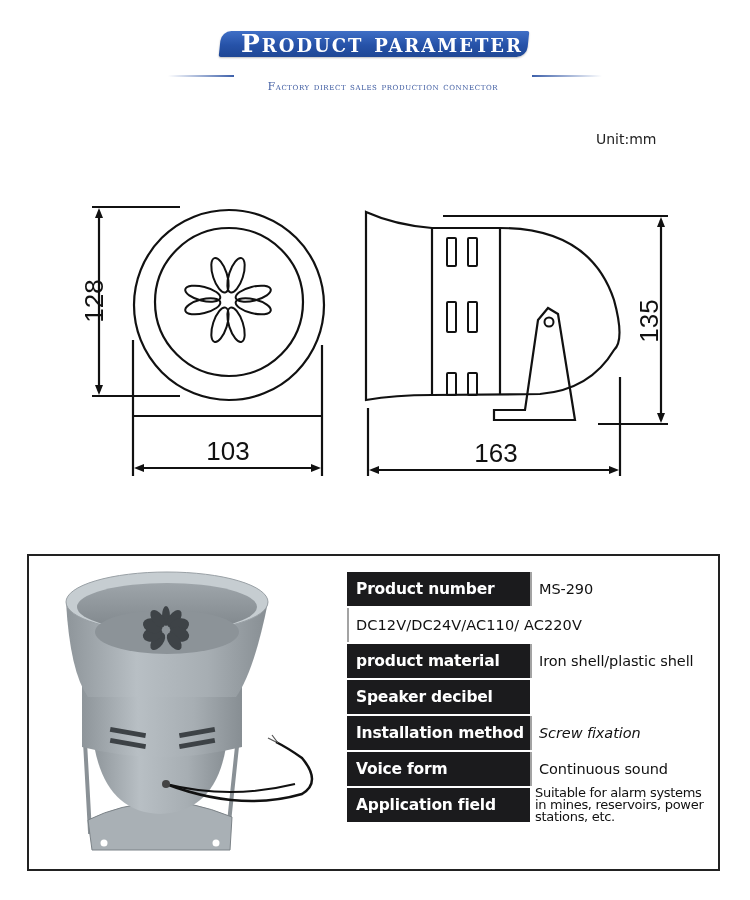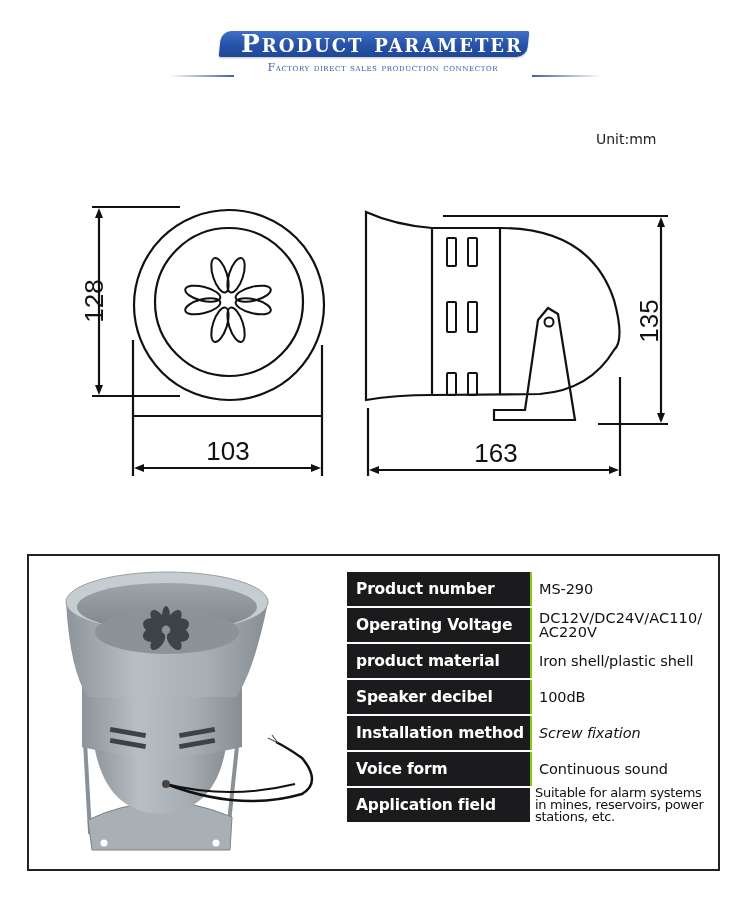--- a/index.html
+++ b/index.html
@@ -6,34 +6,34 @@
   body { width:750px; height:900px; position:relative; overflow:hidden; font-family:"DejaVu Sans", sans-serif; color:#111; }
   .banner { position:absolute; left:220px; top:31px; width:308px; height:26px;
     background:linear-gradient(180deg,#3f6fc6 0%,#2652a8 55%,#1f4795 100%);
     border-radius:10px 2px 10px 2px; transform:skewX(-6deg);
     box-shadow:0 1px 2px rgba(0,0,0,0.25); }
   .banner-text { position:absolute; left:220px; top:31px; width:308px; height:26px; line-height:26px;
     text-align:center; color:#fff; font-family:"DejaVu Serif", serif; font-weight:bold;
     font-size:25px; letter-spacing:2px; font-variant:small-caps;margin-left:8px; }
   .sub-line { position:absolute; top:75px; height:2px; background:linear-gradient(90deg,rgba(61,96,170,0),#3d60aa); }
   .sub-line.r { background:linear-gradient(90deg,#3d60aa,rgba(61,96,170,0)); }
-  .subtitle { position:absolute; left:236px; top:61px; width:294px; text-align:center; font-size:10.5px;
+  .subtitle { position:absolute; left:236px; top:80px; width:294px; text-align:center; font-size:10.5px;
     color:#3d5aa0; letter-spacing:0.6px; font-variant:small-caps; font-family:"DejaVu Serif", serif; white-space:nowrap; }
   .unit { position:absolute; left:596px; top:131px; font-size:14px; color:#222; }
   svg.drawing { position:absolute; left:0; top:0; }
   .dim-label { font-family:"Liberation Sans", sans-serif; font-size:26px; font-weight:normal; fill:#111; }
 
   .spec-box { position:absolute; left:27px; top:554px; width:693px; height:317px; border:2px solid #222; box-sizing:border-box; }
   .photo { position:absolute; left:40px; top:562px; width:290px; height:300px; }
   .table { position:absolute; left:339px; top:572px; width:370px; }
   .row { position:relative; height:34px; margin-bottom:2px; display:flex;padding-left:8px; }
   .row .label { width:183px; background:#1b1b1d; color:#fff; font-size:15.5px; font-weight:bold;
     padding-left:9px; box-sizing:border-box; display:flex; align-items:center; white-space:nowrap; font-family:"DejaVu Sans", sans-serif; letter-spacing:-0.2px; }
   .row .value { flex:1; padding-left:7px; font-size:14.5px; display:flex; align-items:center; color:#111;
-    border-left:2px solid #84cc16; box-sizing:border-box; line-height:14px; letter-spacing:-0.1px; }
+    border-left:2px solid #a3a3a3; box-sizing:border-box; line-height:14px; letter-spacing:-0.1px; }
   .row .value.italic { font-style:italic; }
   .row .value.small { font-size:13px; line-height:12px; letter-spacing:-0.3px; }
 </style>
 </head>
 <body>
 
 <div class="banner"></div>
 <div class="banner-text">Product parameter</div>
 <div class="sub-line" style="left:168px;width:66px;"></div>
 <div class="sub-line r" style="left:532px;width:70px;"></div>
@@ -159,30 +159,28 @@
   <circle cx="126" cy="222" r="4" fill="#444"></circle>
   <path d="M236,180 l-8,-4 M238,181 l-6,-8" stroke="#555" stroke-width="1.2"></path>
 </svg>
 
 <div class="table">
   <div class="row">
     <div class="label">Product number</div>
     <div class="value">MS-290</div>
   </div>
   <div class="row">
-    <div class="label">Operating Voltage</div>
     <div class="value" style="letter-spacing:0.1px;">DC12V/DC24V/AC110/ AC220V</div>
   </div>
   <div class="row">
     <div class="label">product material</div>
     <div class="value">Iron shell/plastic shell</div>
   </div>
   <div class="row">
     <div class="label">Speaker decibel</div>
-    <div class="value">100dB</div>
   </div>
   <div class="row">
     <div class="label">Installation method</div>
     <div class="value italic">Screw fixation</div>
   </div>
   <div class="row">
     <div class="label">Voice form</div>
     <div class="value">Continuous sound</div>
   </div>
   <div class="row">

